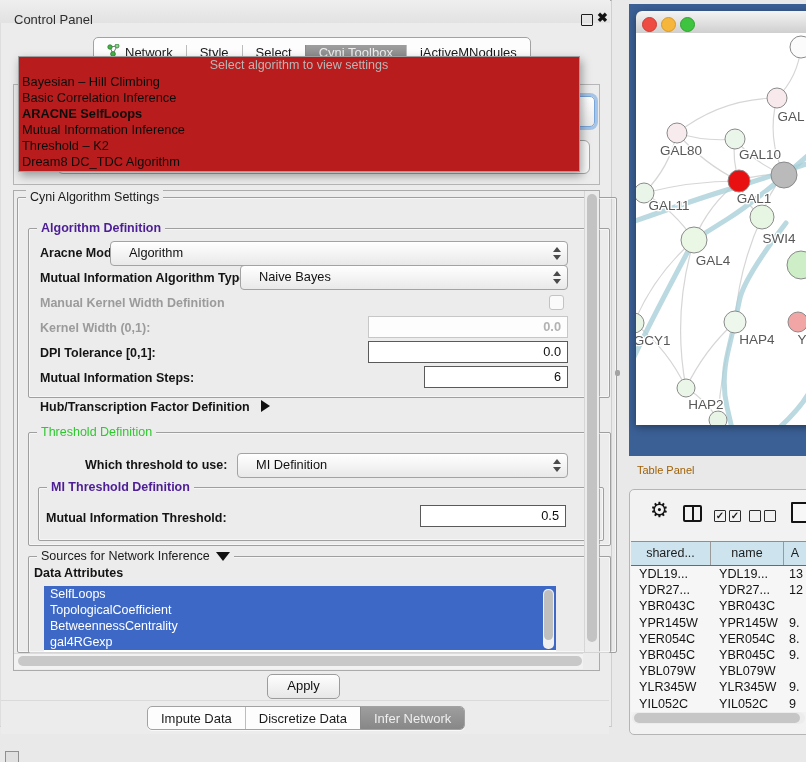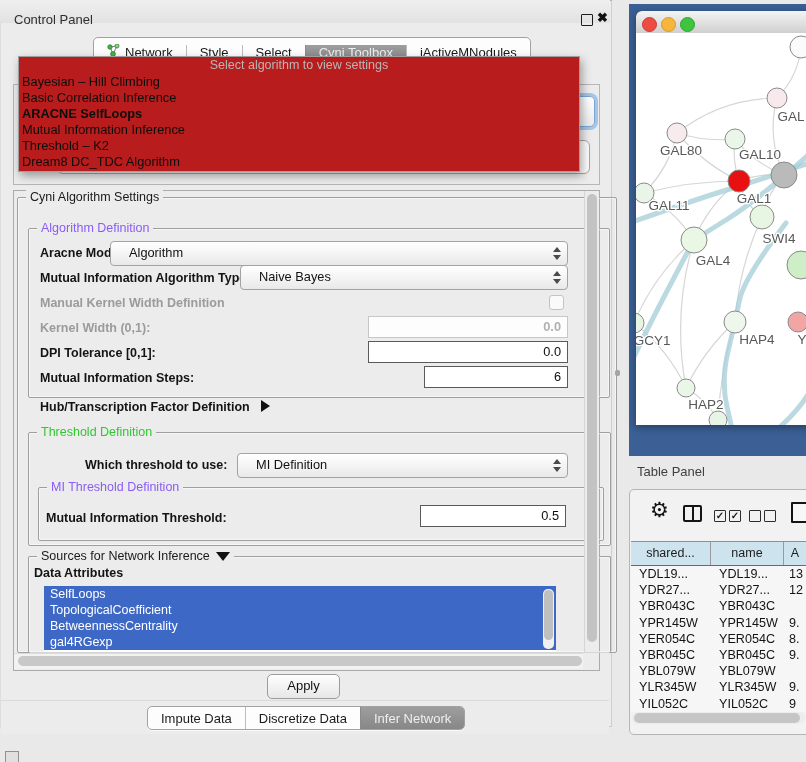--- a/index.html
+++ b/index.html
@@ -36,21 +36,21 @@
   #top-config-box{left:13px;top:84px;width:585px;height:99px;border:1px solid #b6b6b6;background:#ececec;z-index:1;}
   #combo-inference{left:57px;top:96px;width:536px;height:29px;border-radius:5px;border:1px solid #79a6d9;
     background:linear-gradient(#fff,#eaeaea);box-shadow:0 0 0 3px rgba(105,164,230,.55);z-index:1;}
   #combo-default-node{left:57px;top:140px;width:531px;height:32px;border-radius:6px;border:1px solid #a6a6a6;
     background:#fcfcfc;z-index:1;}
 
   
   #scrollpane{left:13px;top:190px;width:585px;height:479px;border:1px solid #ababab;background:#ececec;}
   .grp{position:absolute;border:1px solid #9f9f9f;border-radius:2px;box-shadow:inset 0 0 0 1px rgba(255,255,255,.55);padding-left:36px;}
   .grp-lbl{position:absolute;top:-8px;left:8px;background:#ececec;padding:0 4px;font-size:12.5px;}
-  .lbl-blue{color:#8b5cf6;}
+  .lbl-blue{color:#4c1d95;font-weight:bold;}
   .lbl-green{color:#2ec82e;}
   .b{font-weight:bold;color:#141414;}
   .dis{color:#9b9b9b;font-weight:bold;}
   .rowlbl{position:absolute;line-height:14px;}
 
   .combo{position:absolute;height:23px;border:1px solid #a3a3a3;border-radius:4px;
     background:linear-gradient(#ffffff,#e9e9e9);box-shadow:inset 0 1px 0 #fff;}
   .combo-text{position:absolute;left:18px;top:0;line-height:22px;font-size:12.8px;color:#111;}
   .stepper{position:absolute;right:7px;top:5px;width:7px;height:13px;}
   .stepper:before,.stepper:after{content:"";position:absolute;left:0;border-left:4px solid transparent;border-right:4px solid transparent;}
@@ -92,21 +92,21 @@
     box-shadow:0 2px 8px rgba(0,0,0,.4);}
   #net-titlebar{left:0;top:0;width:170px;height:22px;background:linear-gradient(#f4f4f4,#cfcfcf);
     border-bottom:1px solid #9c9c9c;border-radius:6px 0 0 0;position:absolute;}
   .light{position:absolute;top:5.5px;width:13px;height:13px;border-radius:50%;}
   .light.red{left:6px;background:#ee4c42;border:1px solid #ce3a32;}
   .light.yellow{left:25px;background:#f6b53b;border:1px solid #d7992a;}
   .light.green{left:44px;background:#3ec43e;border:1px solid #2fa330;}
   #net-canvas{left:0;top:22px;width:170px;height:392px;position:absolute;overflow:hidden;background:#fff;}
 
   
-  #table-title{left:637px;top:464px;font-size:13px;color:#404040;}
+  #table-title{left:637px;top:464px;font-size:11px;color:#a16207;}
   #table-panel{left:629px;top:489px;width:177px;height:244px;border:1px solid #b5b5b5;border-radius:5px 0 0 5px;
     background:#f2f2f2;overflow:hidden;}
   .tb-toolbar{position:absolute;left:0;top:0;width:177px;height:50px;}
   .gear{position:absolute;left:20px;top:8px;font-size:21px;color:#141414;}
   .cols-icon{position:absolute;left:53px;top:15px;width:15px;height:13px;border:2px solid #141414;border-radius:2px;}
   .cols-icon:before{content:"";position:absolute;left:6.5px;top:0;width:2px;height:13px;background:#141414;}
   .cb{position:absolute;top:20px;width:10px;height:10px;border:1.6px solid #2c2c2c;border-radius:1px;
     font-size:10px;line-height:10px;text-align:center;color:#1a1a1a;font-weight:bold;}
   .page-icon{position:absolute;left:161px;top:12px;width:13px;height:17px;border:2px solid #141414;border-radius:1px;background:#f7f7f7;}
 

